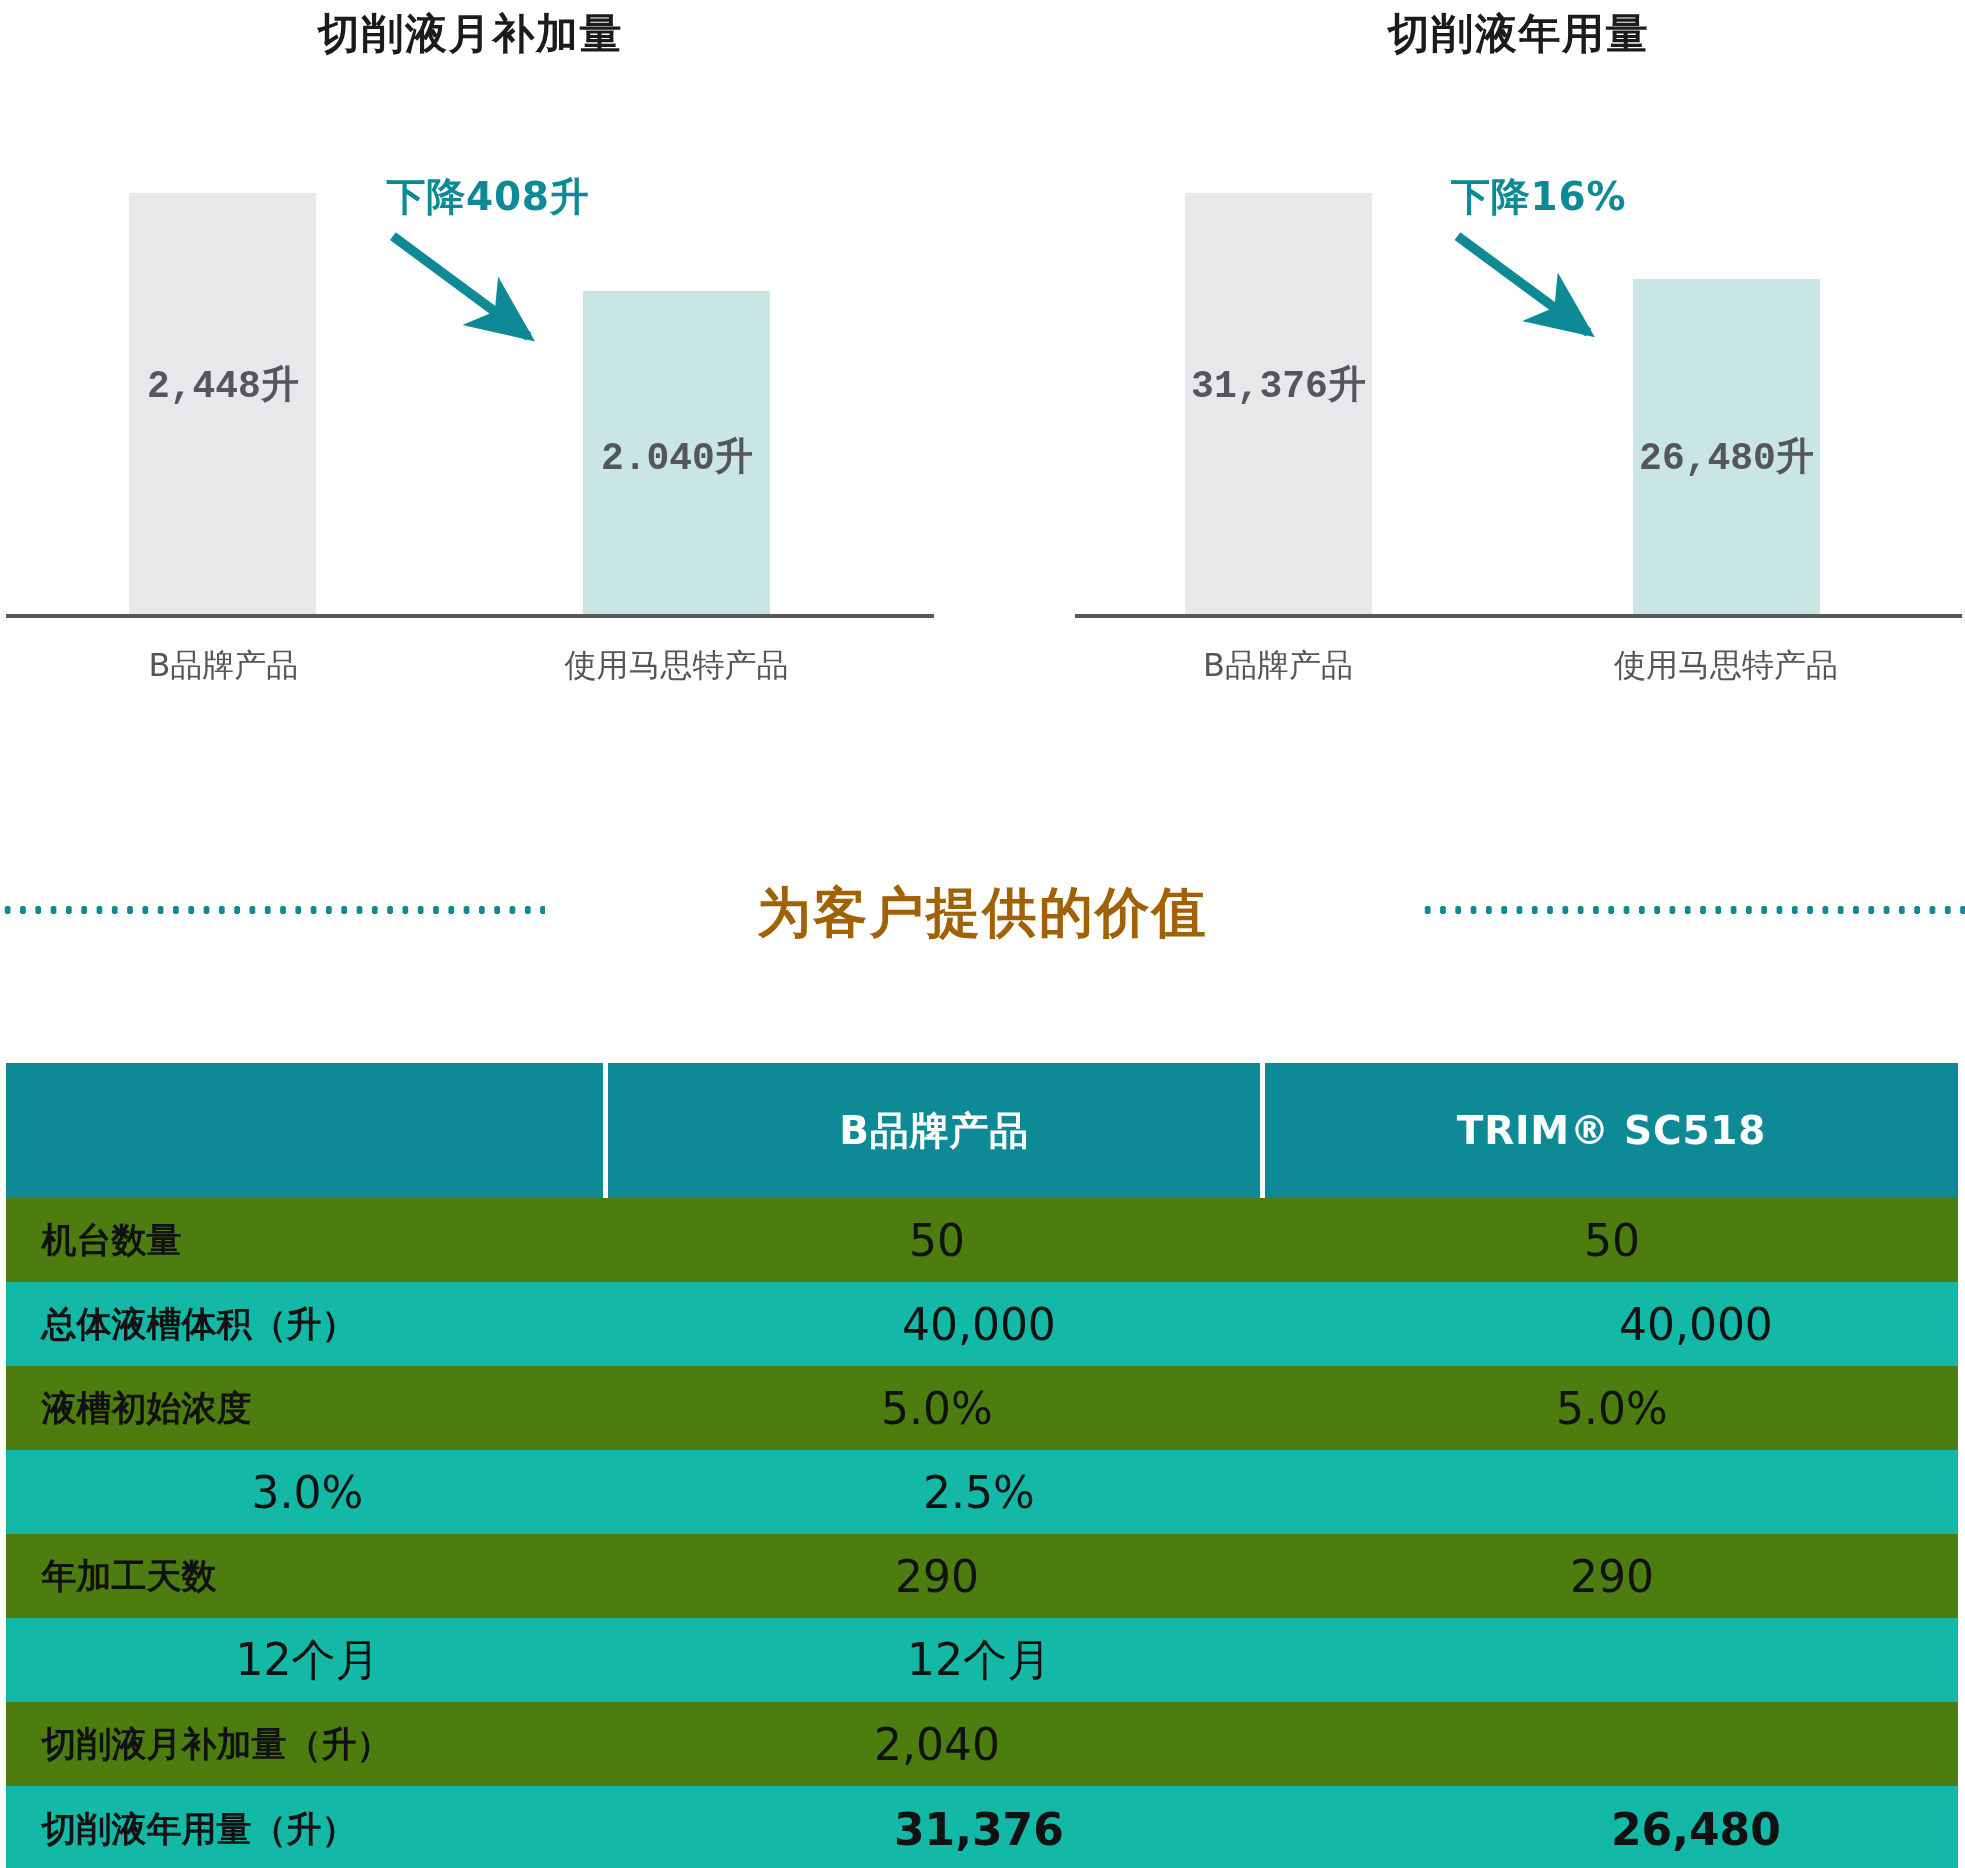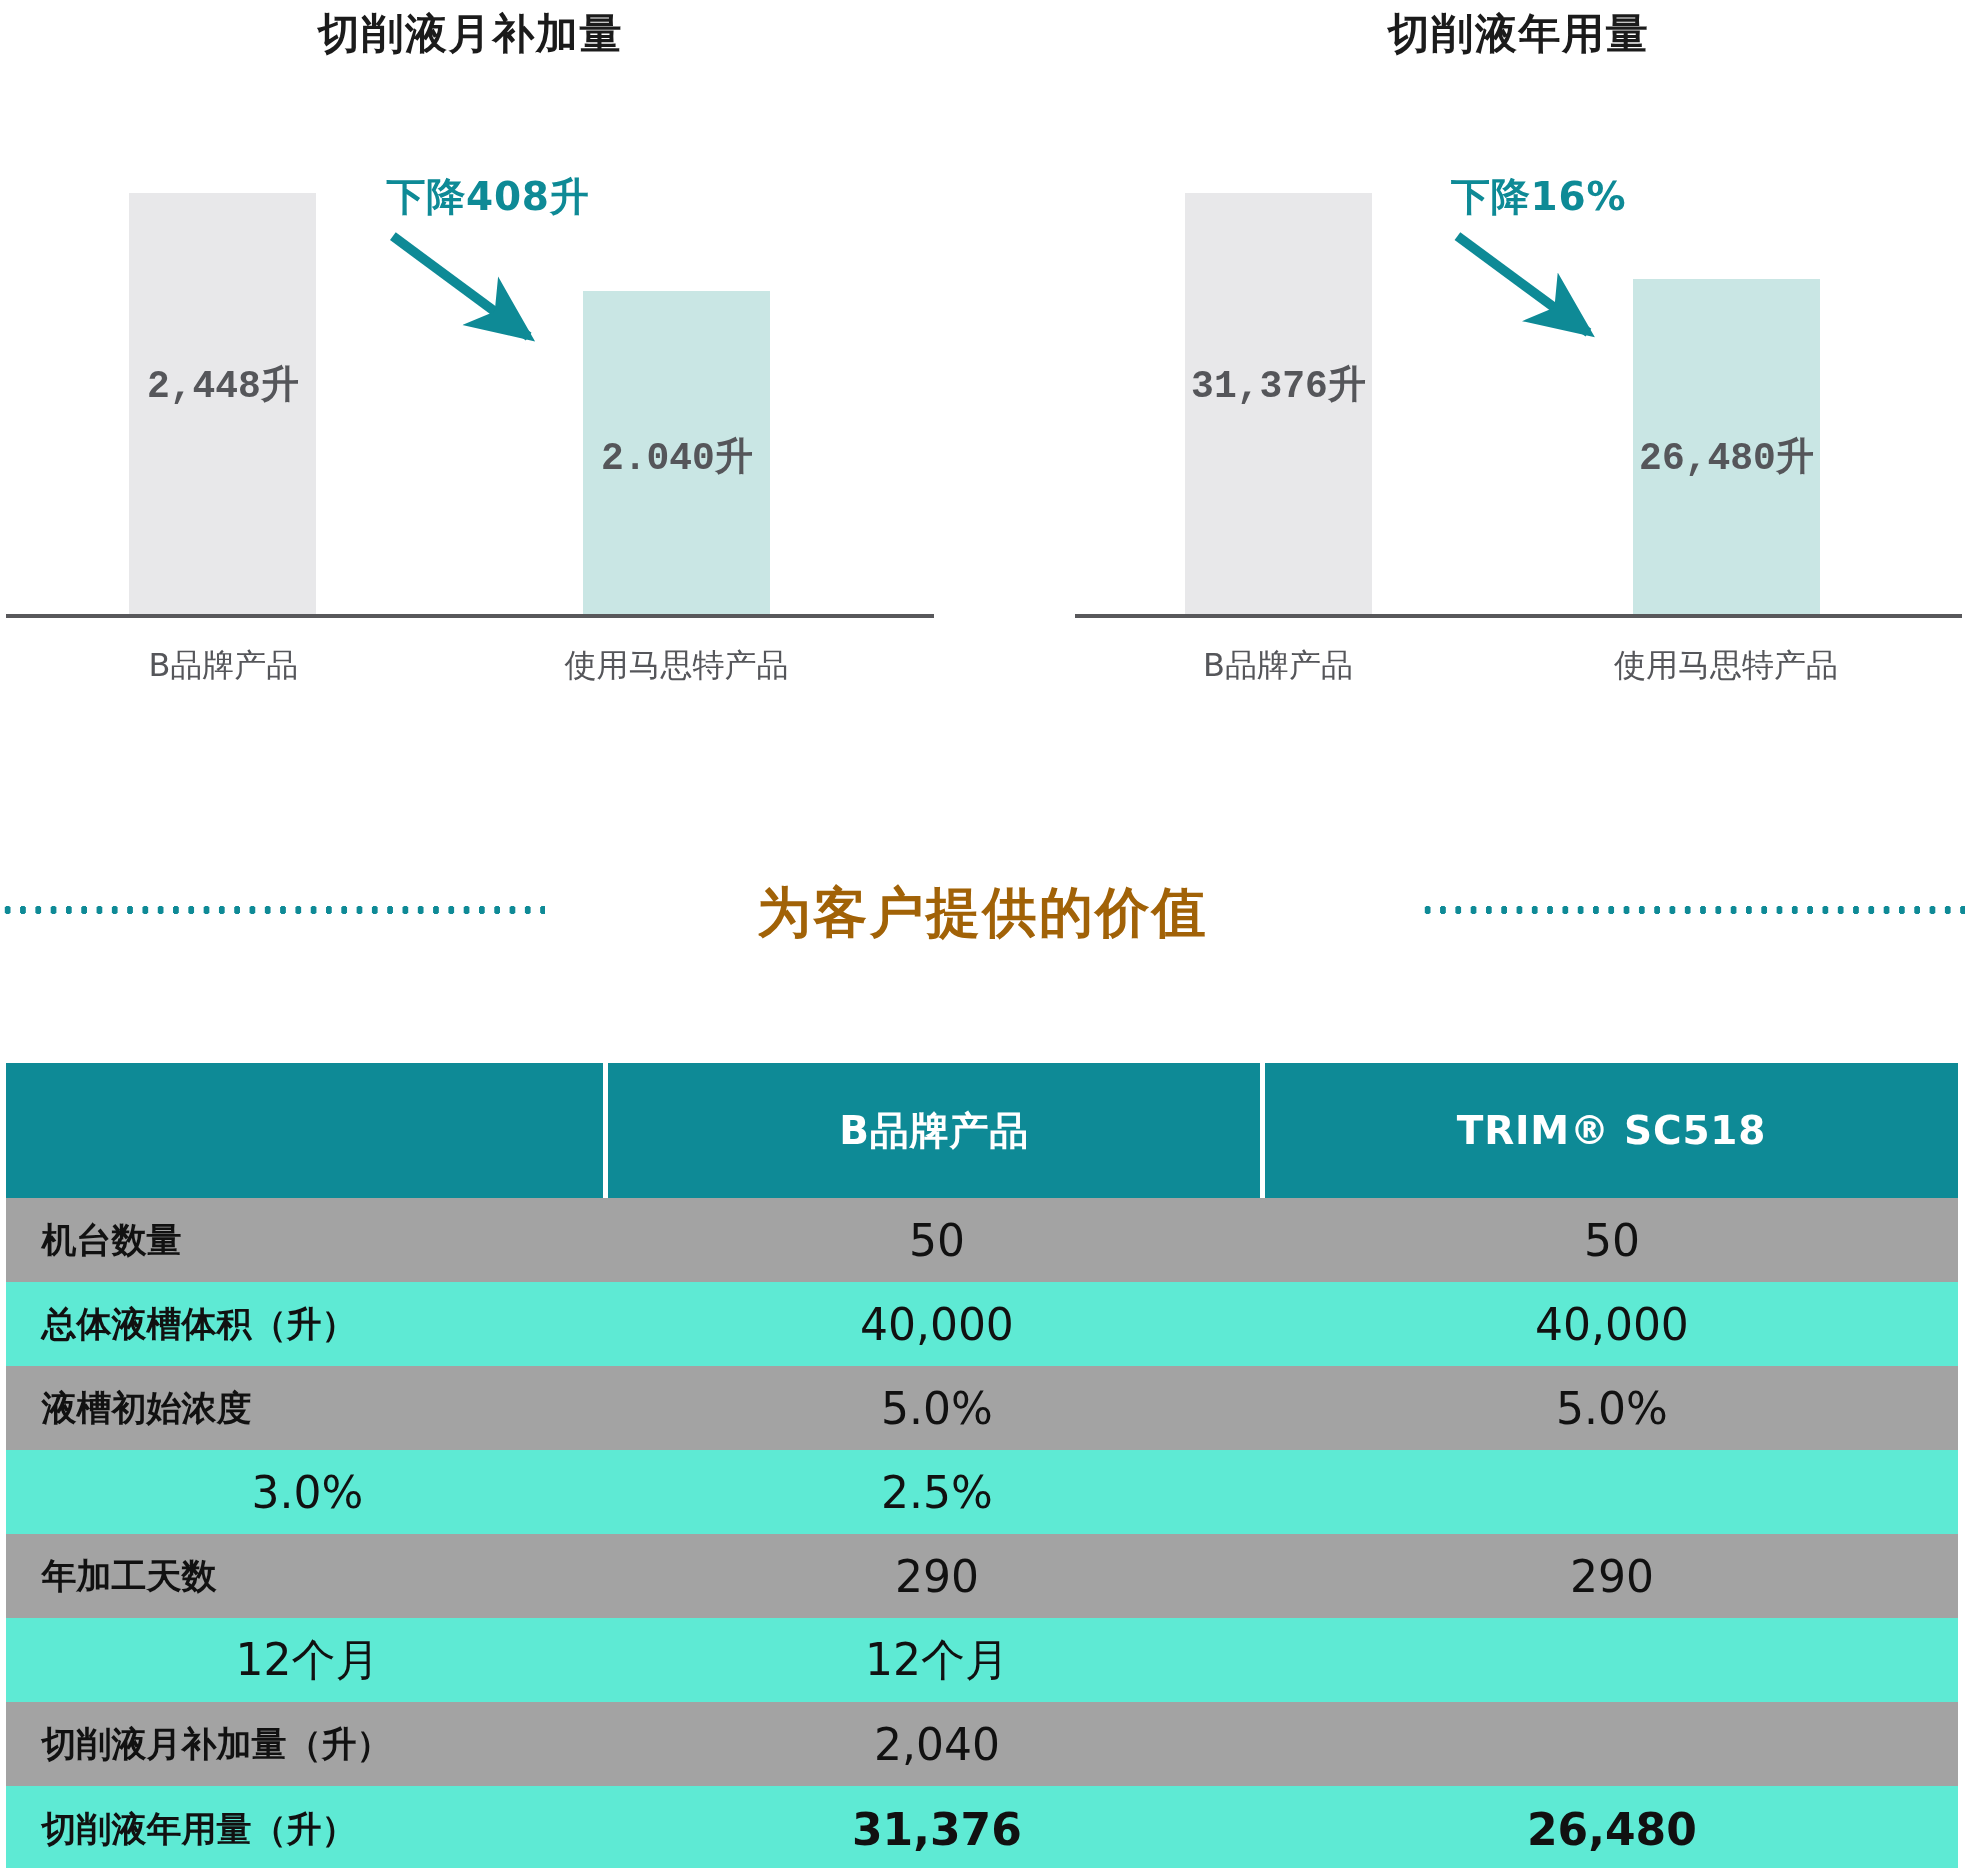--- a/index.html
+++ b/index.html
@@ -67,22 +67,22 @@
     font-size:54px; font-weight:700; color:#a16207; letter-spacing:2.4px;
   }
 
   .value-table { position:absolute; left:6.4px; top:1063px; width:1952px; }
   .thead { display:grid; grid-template-columns:597px 652px 693px; column-gap:4.8px; }
   .th {
     background:#0e8a96; color:#ffffff; height:135px;
     display:flex; align-items:center; justify-content:center;
     font-size:39px; font-weight:700; letter-spacing:0.8px;
   }
-  .trow { display:grid; grid-template-columns:602px 657px 693px; height:84px; background:#a3a3a3; }
-  .trow.alt { background:#5eead4; }
+  .trow { display:grid; grid-template-columns:602px 657px 693px; height:84px; background:#4d7c0f; }
+  .trow.alt { background:#14b8a6;gap:42px; }
   .trow.last { height:86px; }
   .td-label {
     display:flex; align-items:center; padding-left:35px;
     font-size:35px; font-weight:600; color:#111111; white-space:nowrap;
   }
   .td-val {
     display:flex; align-items:center; justify-content:center;
     font-size:44px; font-weight:400; color:#111111;
   }
   .trow.bold .td-label, .trow.bold .td-val { font-weight:700; }

